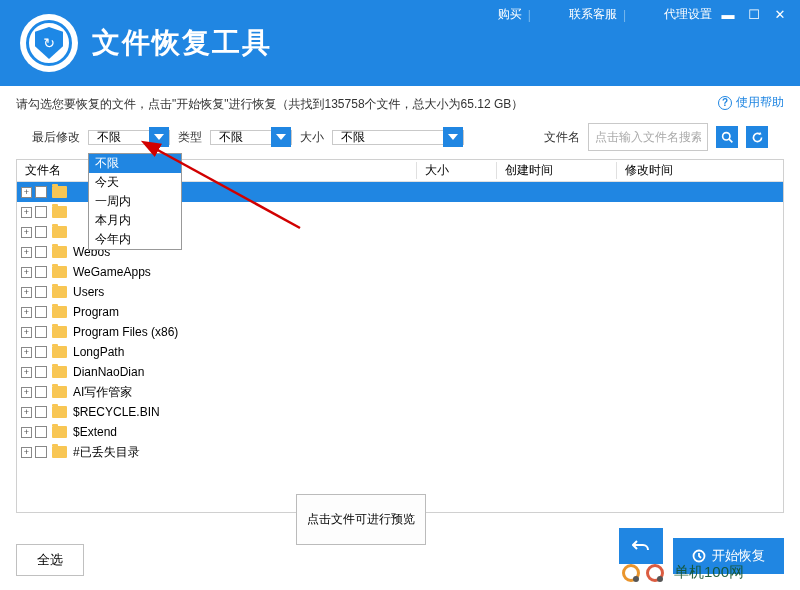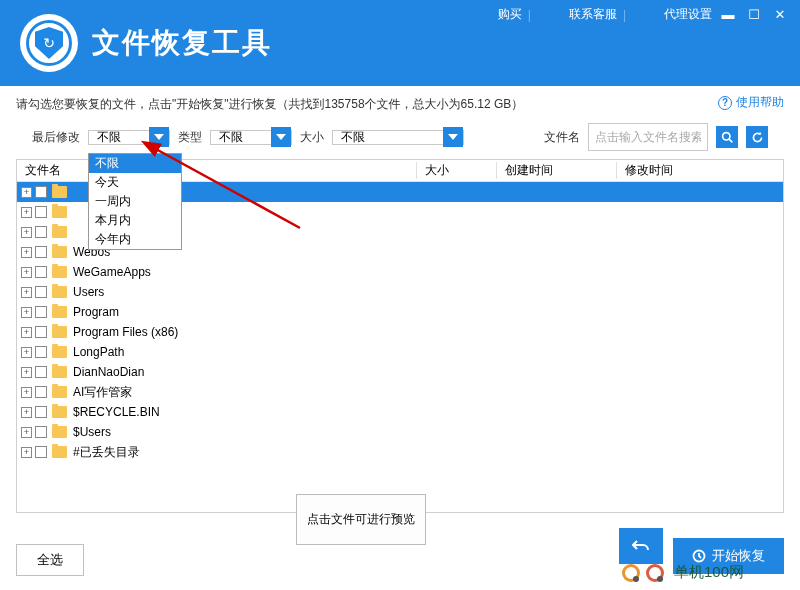--- a/index.html
+++ b/index.html
@@ -242,21 +242,21 @@
       <div class="row">
         <span class="tree-toggle">+</span>
         <span class="cb"></span>
         <span class="folder-icon"></span>
         <span class="fname">$RECYCLE.BIN</span>
       </div>
       <div class="row">
         <span class="tree-toggle">+</span>
         <span class="cb"></span>
         <span class="folder-icon"></span>
-        <span class="fname">$Users</span>
+        <span class="fname">$Extend</span>
       </div>
       <div class="row">
         <span class="tree-toggle">+</span>
         <span class="cb"></span>
         <span class="folder-icon"></span>
         <span class="fname">#已丢失目录</span>
       </div>
     </div>
 </div>
 

